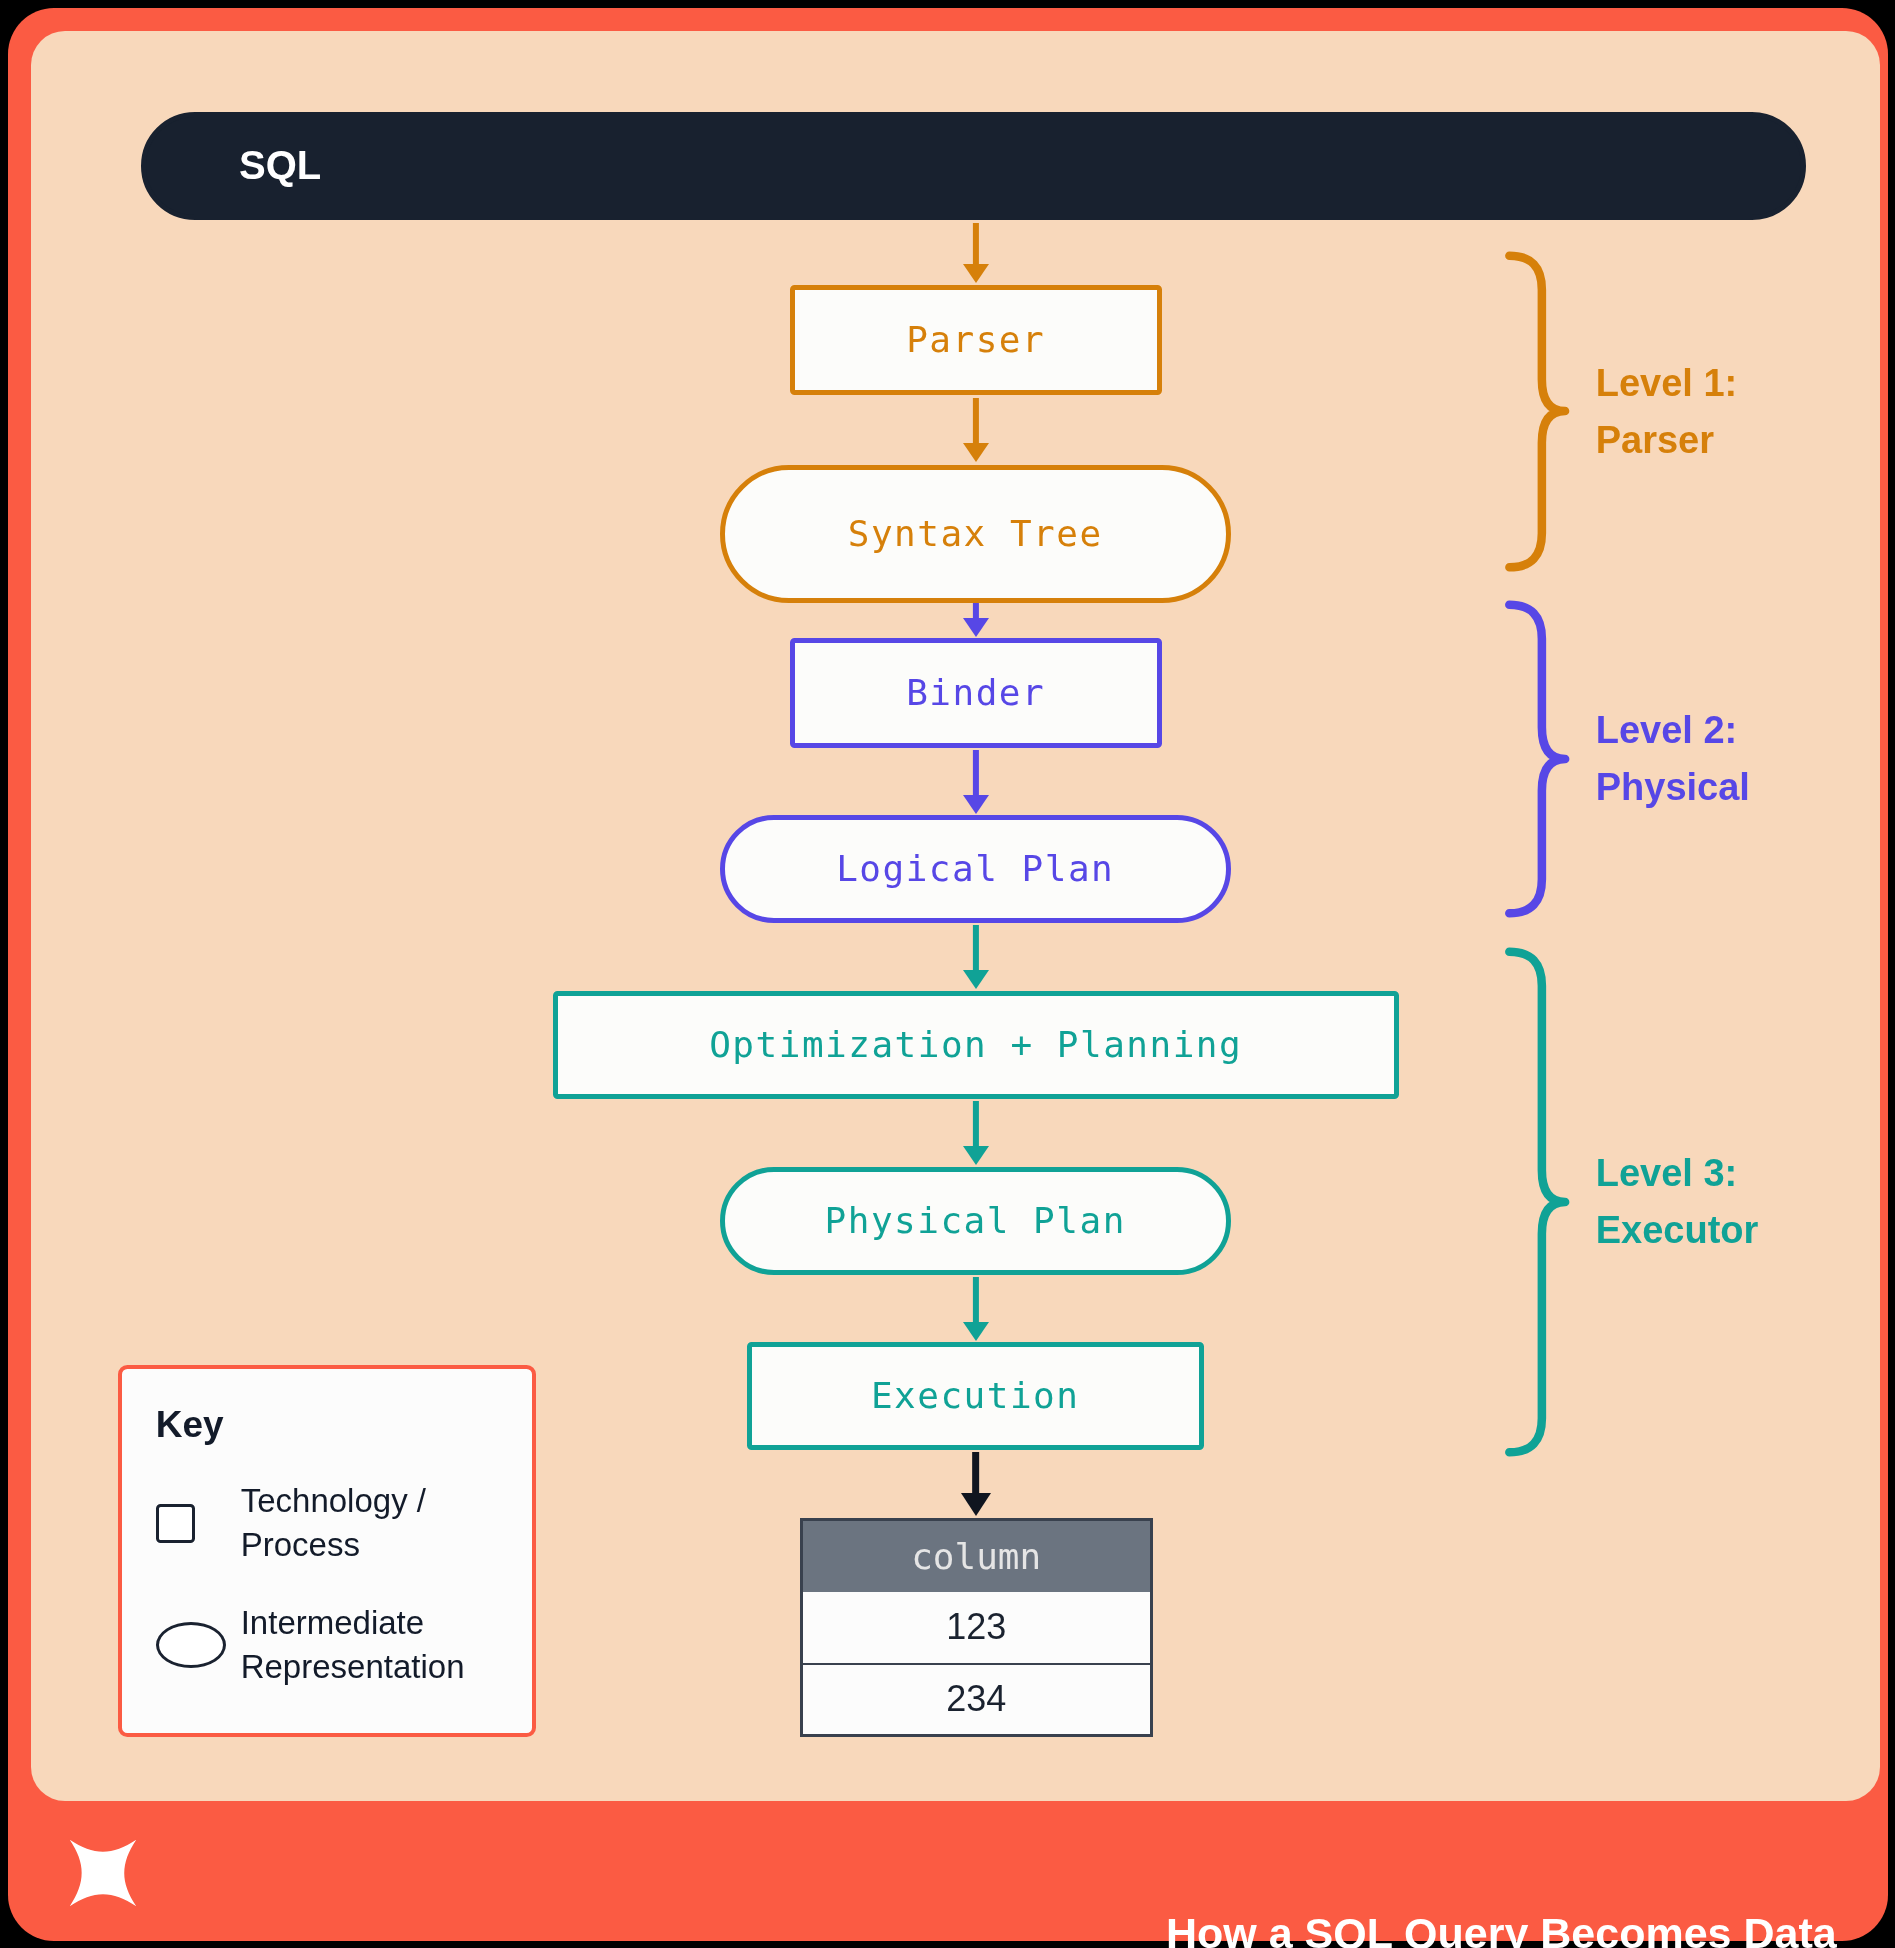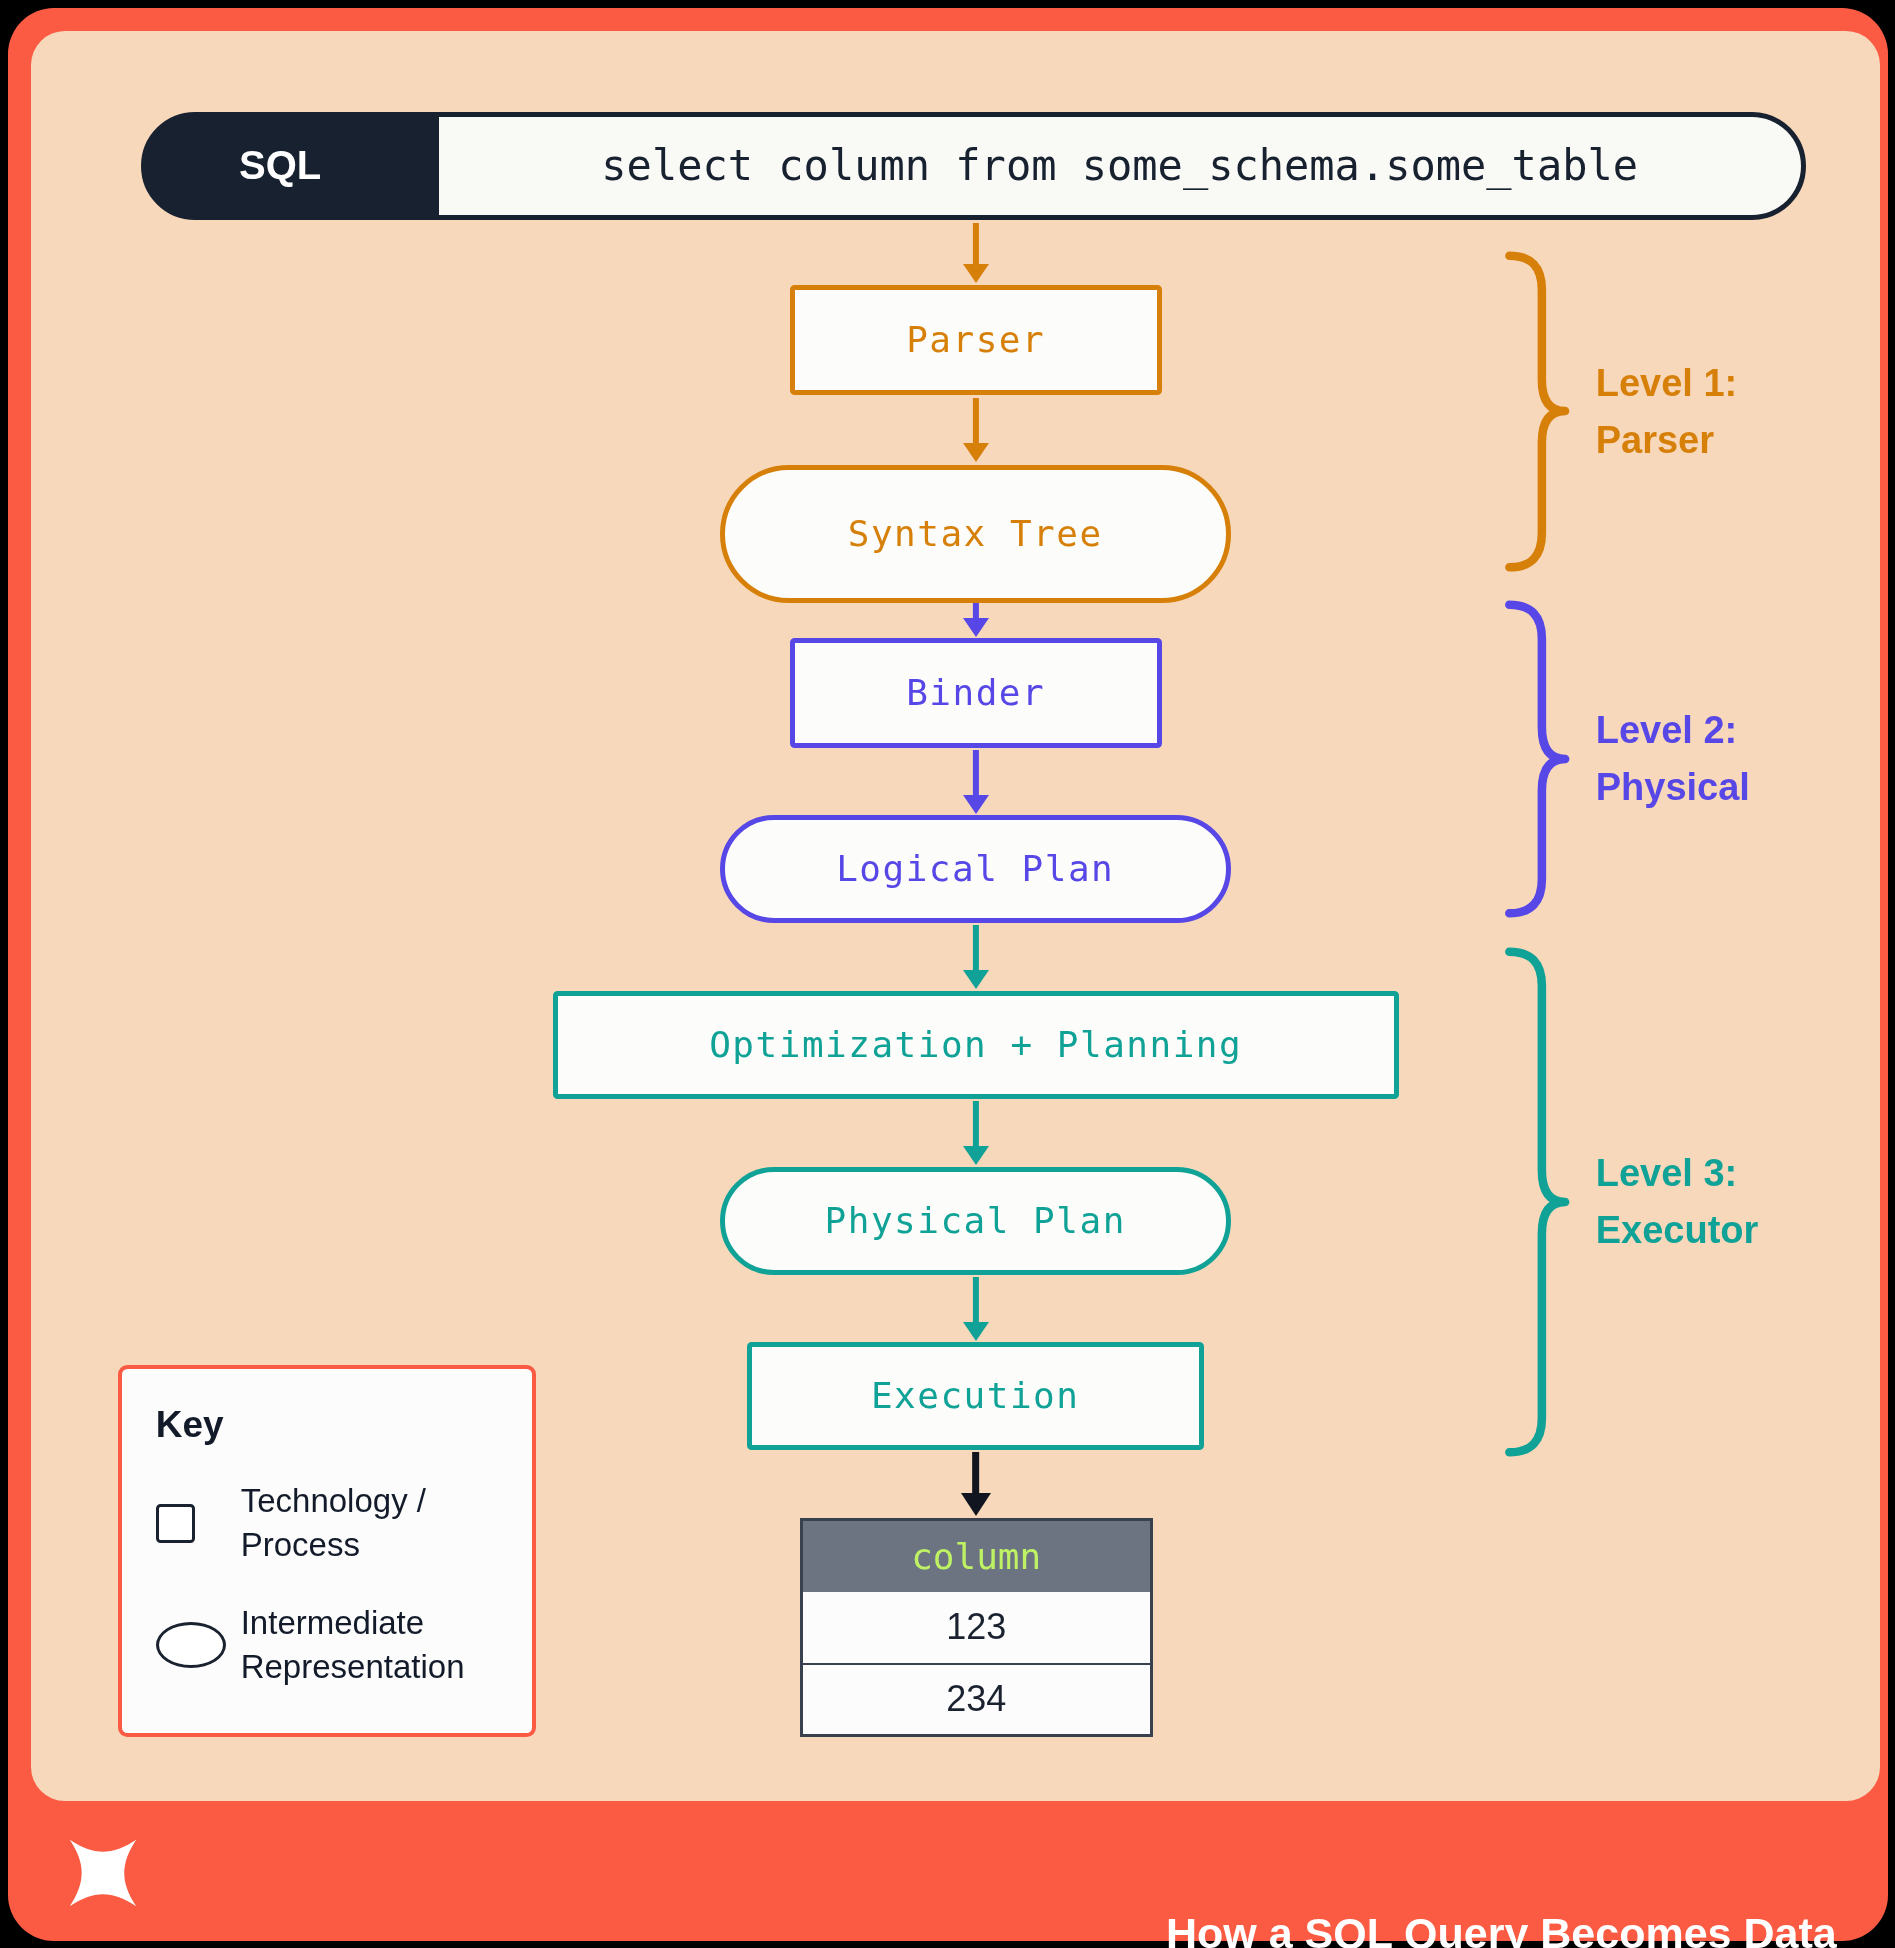--- a/index.html
+++ b/index.html
@@ -50,21 +50,21 @@
   
   .brace{position:absolute;}
   .level-label{position:absolute;font-weight:bold;font-size:38px;line-height:1.5;}
   .level-label span{display:block;}
   .l-orange{color:var(--orange);}
   .l-purple{color:var(--purple);}
   .l-teal{color:var(--teal);}
 
   
   .result-table{position:absolute;left:769px;top:1487px;width:353px;border:3.1px solid #39414E;background:#FCFCFC;}
-  .rt-header{height:71px;background:var(--hdr-gray);color:#bef264;display:flex;align-items:center;justify-content:center;
+  .rt-header{height:71px;background:var(--hdr-gray);color:#e5e5e5;display:flex;align-items:center;justify-content:center;
     font-family:"DejaVu Sans Mono",monospace;font-size:36px;}
   .rt-row{height:71px;display:flex;align-items:center;justify-content:center;color:#1A222F;font-size:36px;border-top:2.3px solid #39414E;}
 
   
   .key-box{position:absolute;left:87px;top:1334px;width:418px;height:372px;background:#FCFCFC;
     border:4.6px solid var(--frame);border-radius:9.3px;padding:35px 34px;}
   .key-title{font-weight:bold;font-size:37px;color:#131B2A;}
   .key-item{display:flex;align-items:center;margin-top:33px;}
   .key-icon-cell{width:85px;display:flex;justify-content:flex-start;}
   .square-icon{width:39px;height:39px;border:3.9px solid #1A2230;border-radius:4.6px;background:#fff;}
@@ -78,21 +78,20 @@
 </style>
 </head>
 <body>
 
 <div class="page">
   <div class="card">
     <div class="content">
 
       <div class="sql-bar">
         <div class="sql-tag">SQL</div>
-        <div class="sql-query">select column from some_schema.some_table</div>
       </div>
 
       <div class="arrow a-orange" style="left:945px;top:192px;height:60px;">
           <div class="shaft"></div>
           <div class="head"></div>
         </div>
       <div class="arrow a-orange" style="left:945px;top:367px;height:64px;">
           <div class="shaft"></div>
           <div class="head"></div>
         </div>

